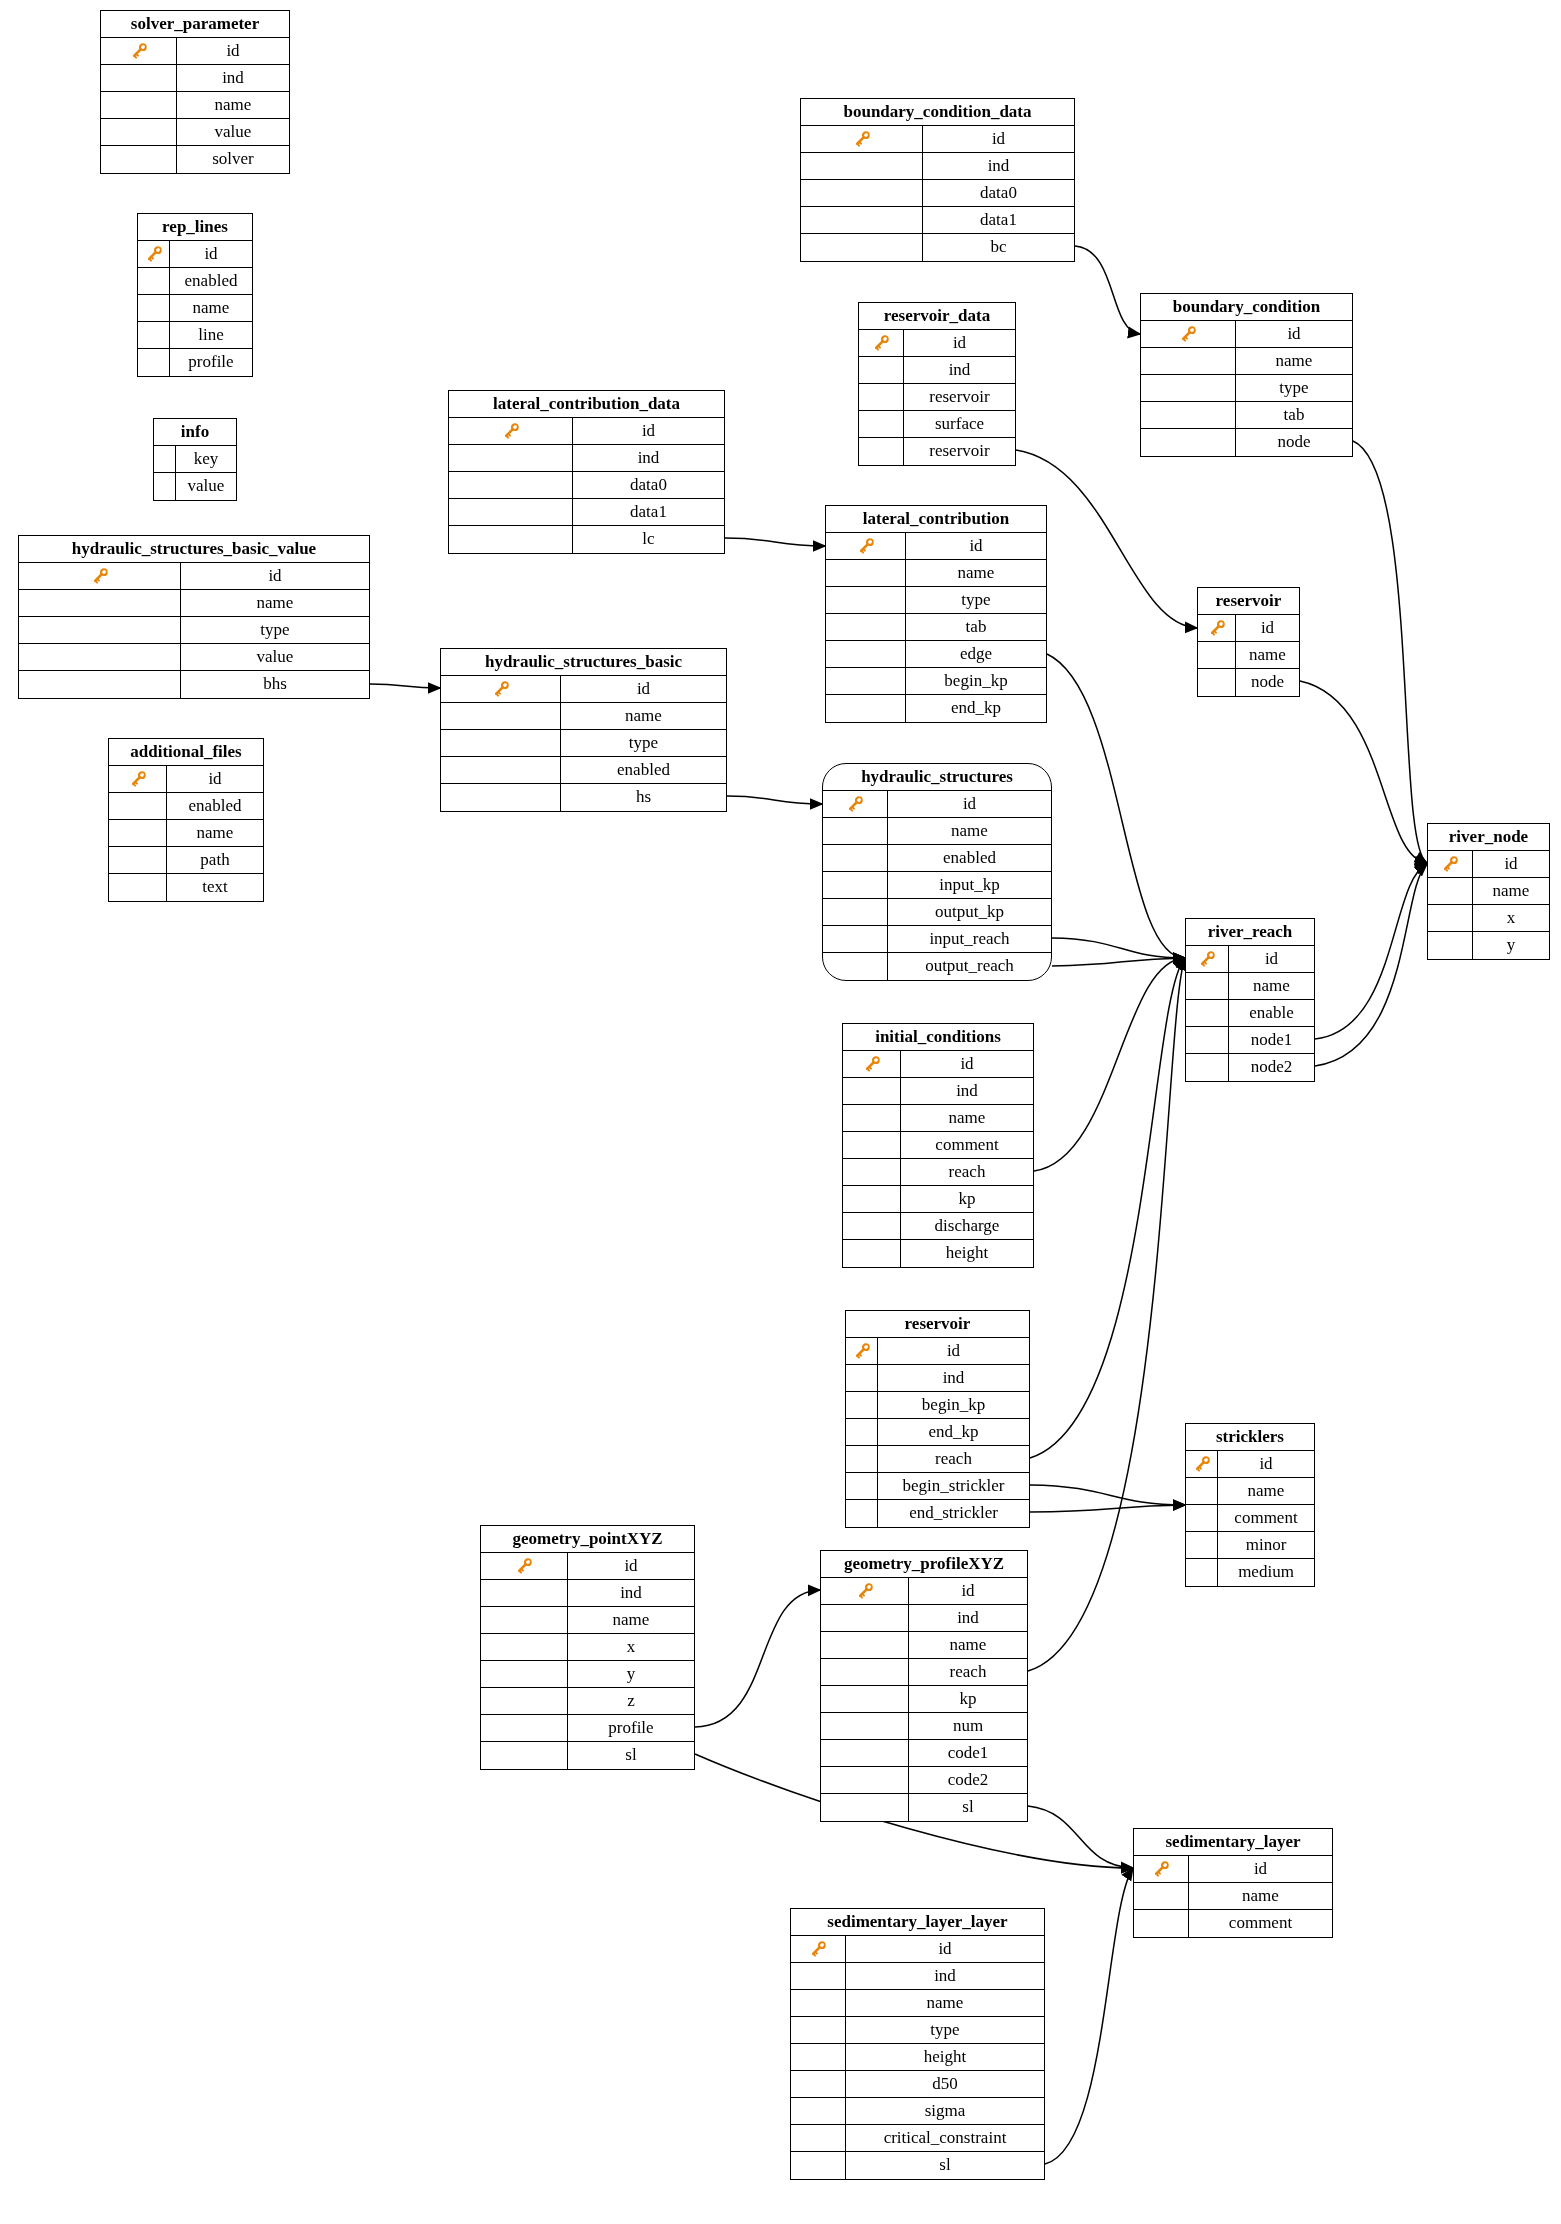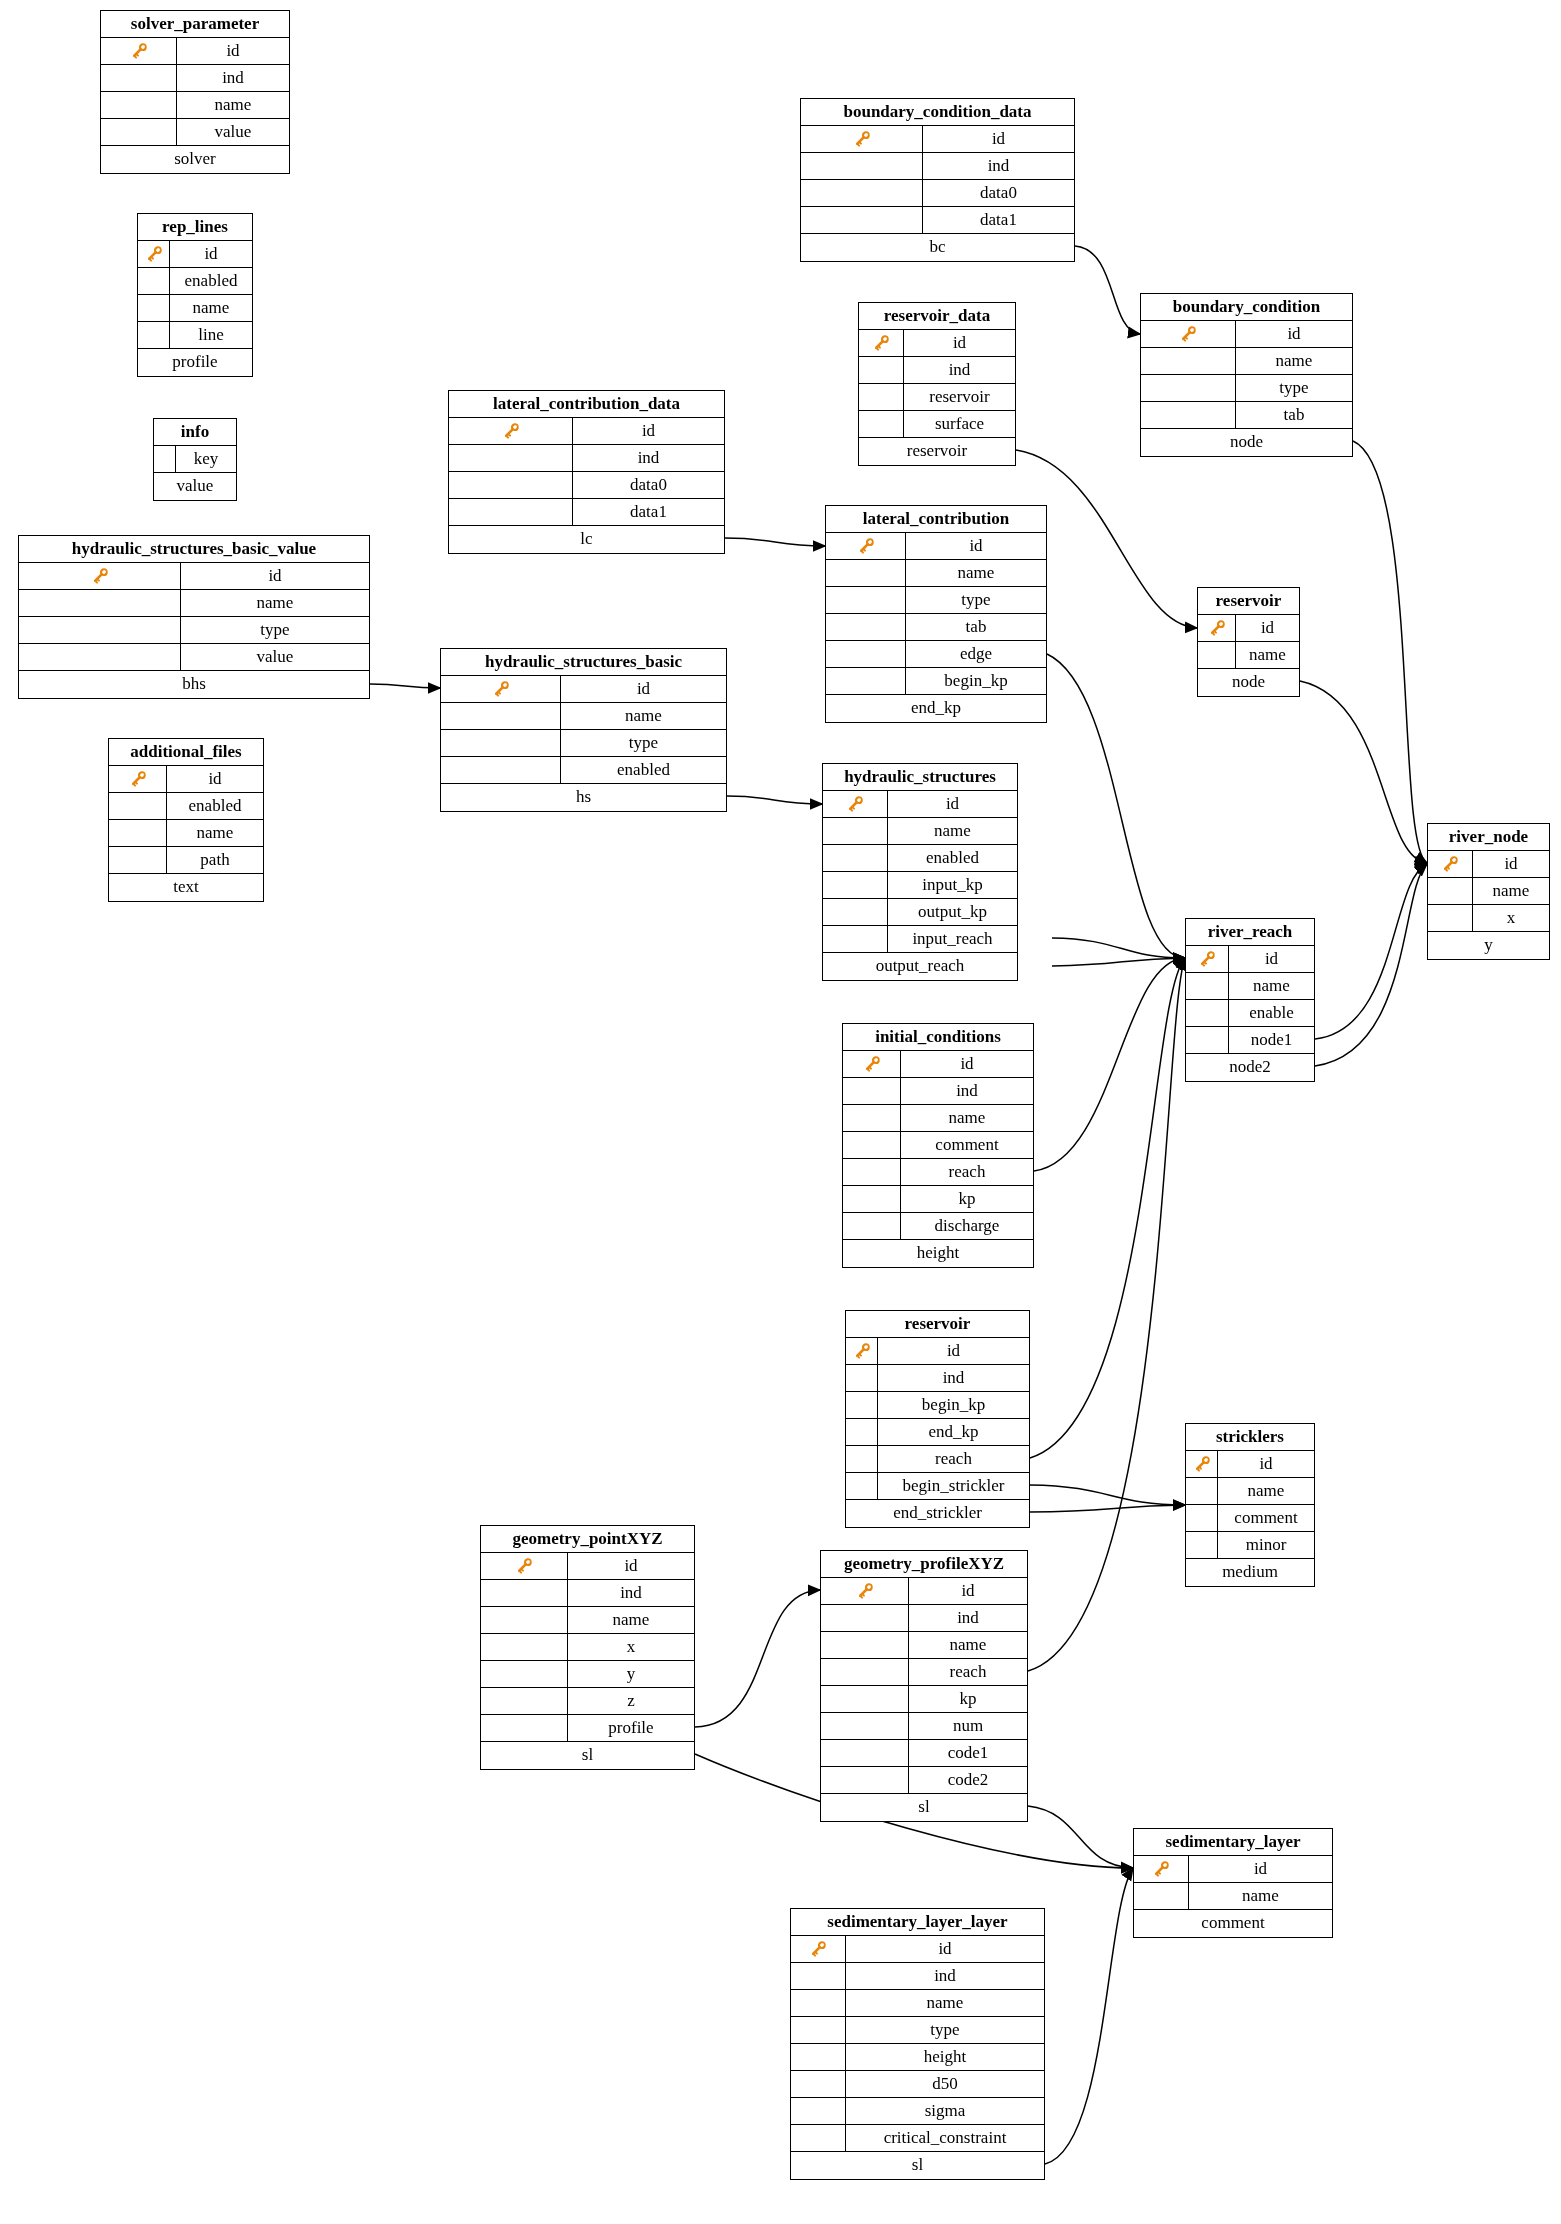--- a/index.html
+++ b/index.html
@@ -23,21 +23,21 @@
     text-align:center;font-weight:bold;font-size:17px;
     border-bottom:1px solid #000000;
     padding:0 3px;white-space:nowrap;overflow:hidden;
     box-sizing:border-box;
   }
   .erow{
     display:flex;height:27px;
     border-bottom:1px solid #000000;
     box-sizing:border-box;
   }
-  .erow:last-child{border-bottom:none;flex-direction:column;}
+  .erow:last-child{border-bottom:none;}
   .ekey{
     flex:0 0 auto;
     border-right:1px solid #000000;
     display:flex;align-items:center;justify-content:center;
     box-sizing:border-box;
   }
   .ename{
     flex:1 1 auto;
     text-align:center;line-height:25px;font-size:17px;
     white-space:nowrap;overflow:hidden;
@@ -385,21 +385,21 @@
       </div>
       <div class="erow">
         <div class="ekey" style="width: 80px;"></div>
         <div class="ename">begin_kp</div>
       </div>
       <div class="erow">
         <div class="ekey" style="width: 80px;"></div>
         <div class="ename">end_kp</div>
       </div>
     </div>
-    <div class="etable" style="left: 822px; top: 763px; width: 196px;">
+    <div class="etable" style="left: 822px; top: 763px; width: 230px; border-radius: 24px;">
       <div class="etitle">hydraulic_structures</div>
       <div class="erow">
         <div class="ekey" style="width: 65px;">
           <svg viewBox="0 0 24 24" width="20" height="20">
             <g fill="none" stroke="#e8860b" stroke-linecap="round">
               <circle cx="16.6" cy="7.4" r="3.4" stroke-width="2.6"></circle>
               <path d="M14.1 9.9 L6.3 17.7" stroke-width="3"></path>
               <path d="M8.6 15.4 L10.8 17.6" stroke-width="2.4"></path>
               <path d="M6.3 17.7 L8.5 19.9" stroke-width="2.4"></path>
             </g>

